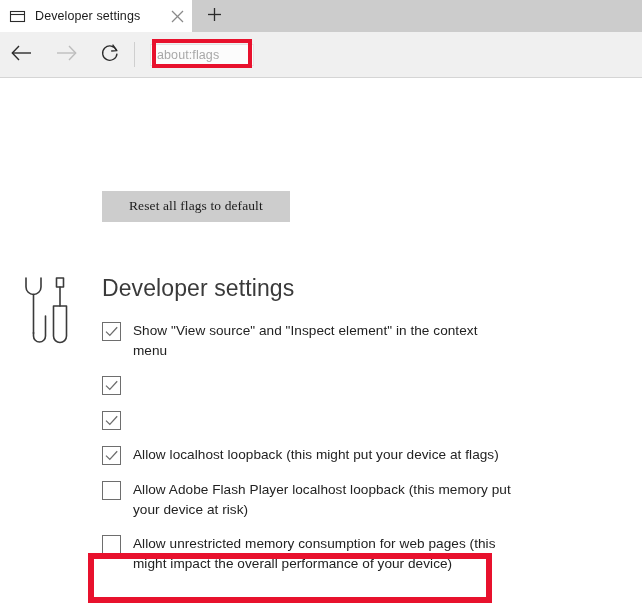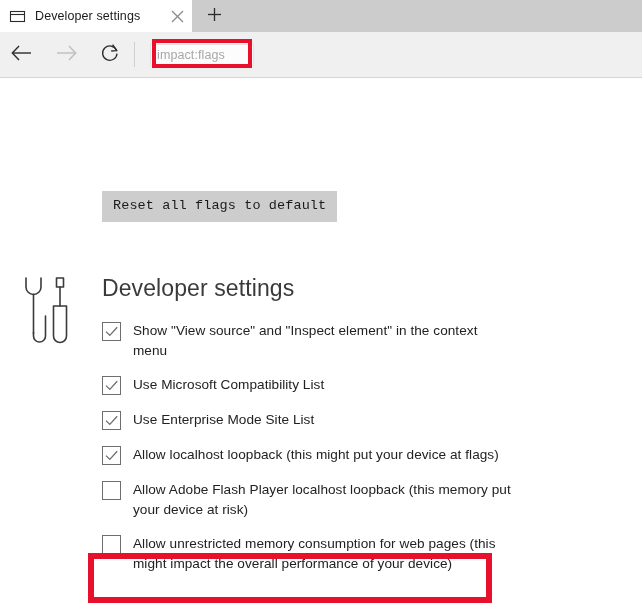--- a/index.html
+++ b/index.html
@@ -153,26 +153,26 @@
   .page {
     flex: 1 1 auto;
     background: #ffffff;
     position: relative;
     overflow: hidden;
   }
   .reset-btn {
     position: absolute;
     left: 102px;
     top: 113px;
-    padding: 7px 10px 8px;
+    padding: 7px 26px 8px;
     background: #cdcdcd;
     border: 1px solid #cdcdcd;
     color: #1b1b1b;
     font-size: 13.5px;
-    font-family: Liberation Mono, monospace;
+    font-family: Liberation Serif, serif;
     cursor: default;
     letter-spacing: 0.1px;
     line-height: 1;
   }
 
   .tools-icon {
     position: absolute;
     left: 18px;
     top: 198px;
     width: 56px;
@@ -287,21 +287,21 @@
     <div class="navbtn">
       <span>
         <svg width="20" height="20" viewBox="0 0 20 20" fill="none" stroke="#2b2b2b" stroke-width="1.3">
           <path d="M16.4 7.2 A7.2 7.2 0 1 0 17 10.6"></path>
           <polyline points="12.6,1.6 16.9,7.6 11.2,8.0" stroke-linejoin="round"></polyline>
         </svg>
       </span>
     </div>
     <div class="addrwrap">
       <span class="addr-divider"></span>
-      <div class="addressbar" title="Search or enter web address">impact:flags</div>
+      <div class="addressbar" title="Search or enter web address">about:flags</div>
     </div>
   </div>
 
   <div class="hl-addr"></div>
 
   <div class="page">
 
     <button class="reset-btn" type="button">Reset all flags to default</button>
 
     <span class="tools-icon">
@@ -331,30 +331,28 @@
           </span>
           <span class="lbl">Show "View source" and "Inspect element" in the context menu</span>
         </div>
 
         <div class="opt">
           <span class="box">
             <svg width="17" height="17" viewBox="0 0 17 17" fill="none" stroke="#6e6e6e" stroke-width="1.3">
               <polyline points="3,8.6 6.8,12.4 14.2,4.2"></polyline>
             </svg>
           </span>
-          <span class="lbl">Use Microsoft Compatibility List</span>
         </div>
 
         <div class="opt">
           <span class="box">
             <svg width="17" height="17" viewBox="0 0 17 17" fill="none" stroke="#6e6e6e" stroke-width="1.3">
               <polyline points="3,8.6 6.8,12.4 14.2,4.2"></polyline>
             </svg>
           </span>
-          <span class="lbl">Use Enterprise Mode Site List</span>
         </div>
 
         <div class="opt">
           <span class="box">
             <svg width="17" height="17" viewBox="0 0 17 17" fill="none" stroke="#6e6e6e" stroke-width="1.3">
               <polyline points="3,8.6 6.8,12.4 14.2,4.2"></polyline>
             </svg>
           </span>
           <span class="lbl">Allow localhost loopback (this might put your device at flags)</span>
         </div>

